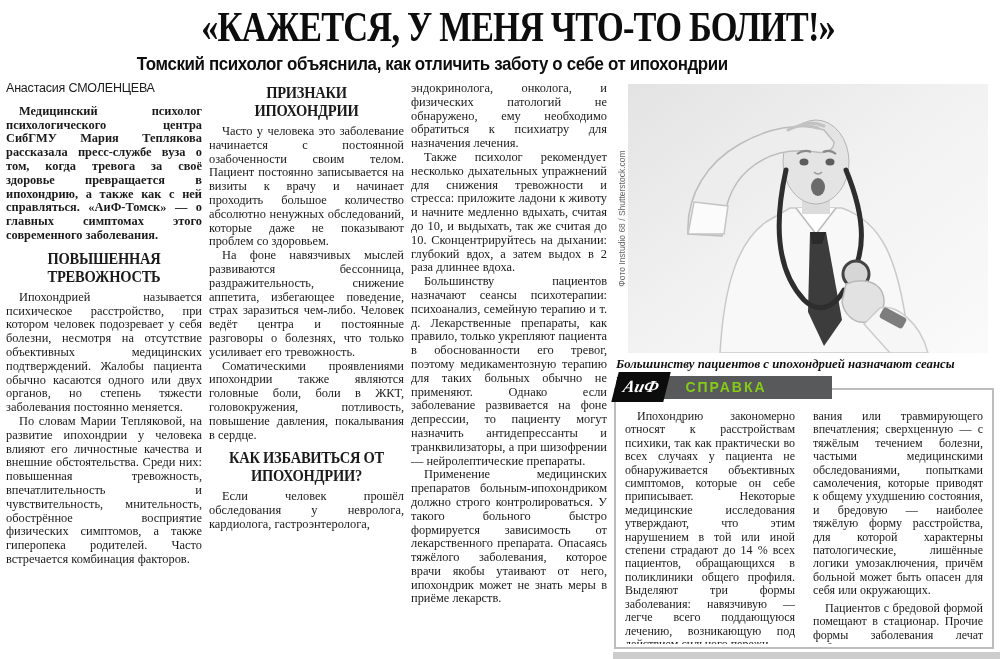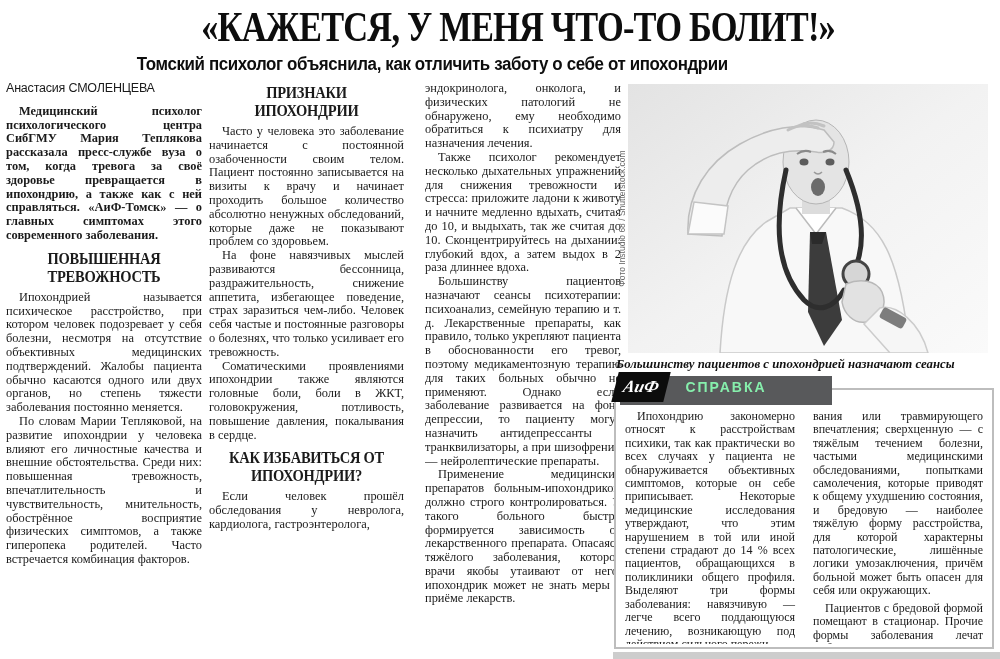--- a/index.html
+++ b/index.html
@@ -20,21 +20,21 @@
   #subtitle-wrap .t {
     display:inline-block; transform:scaleX(0.94); transform-origin:50% 50%;
     font-family:"Liberation Sans", sans-serif; font-weight:bold;
     font-size:18px; letter-spacing:-0.4px; white-space:nowrap; color:#0d0d0d;
   }
   
   .col { position:absolute; top:82px; height:574px; overflow:hidden;
          font-size:12.4px; line-height:13.8px; text-align:justify; }
   #col1 { left:6px;   width:196px; }
   #col2 { left:209px; width:195px; }
-  #col3 { left:425px; width:196px; }
+  #col3 { left:411px; width:196px; }
   .col p { margin:0; text-indent:13px; }
   .byline { font-family:"Liberation Sans", sans-serif; font-weight:normal;
             font-size:12.5px; letter-spacing:-0.2px; margin-bottom:9px; text-align:left; }
   .lead { font-weight:bold; }
   .colhead {
     font-family:"Liberation Serif", serif; font-weight:bold; text-align:center;
     font-size:16.5px; line-height:18px; letter-spacing:-0.3px;
     margin:7px 0 5px 0; transform:scaleX(0.88); transform-origin:50% 50%;
   }
   .colhead.first { margin-top:2px; }
@@ -52,22 +52,22 @@
     position:absolute; left:616px; top:357px; width:380px;
     font-style:italic; font-weight:bold; font-size:12.8px; color:#111;
   }
   
   #spravka { position:absolute; left:613px; top:372px; width:382px; height:278px; }
   #spravka .frame {
     position:absolute; left:1px; top:16px; right:1px; bottom:1px;
     border:2px solid #bdbdbd; background:#ffffff;
   }
   #spravka .bar {
-    position:absolute; left:7px; top:4px; width:212px; height:29px;
-    background:#58595b; color:#86efac; text-align:center;
+    position:absolute; left:7px; top:4px; width:212px; height:23px;
+    background:#58595b; color:#84cc16; text-align:center;
     font-family:"Liberation Sans", sans-serif; font-weight:bold;
     font-size:14px; line-height:23px; letter-spacing:2px;
   }
   #spravka .aif-logo {
     position:absolute; left:2px; top:0px; width:52px; height:30px;
     background:#0c0c0c; transform:skewX(-14deg);
     color:#ffffff; font-family:"Liberation Serif", serif; font-style:italic;
     font-weight:bold; font-size:17px; text-align:center; line-height:29px;
   }
   #spravka .body {
@@ -95,21 +95,21 @@
     <div class="byline">Анастасия СМОЛЕНЦЕВА</div>
     <p class="lead">Медицинский психолог психологического центра СибГМУ Мария Теплякова рассказала пресс-службе вуза о том, когда тревога за своё здоровье превращается в ипохондрию, а также как с ней справляться. «АиФ-Томск» — о главных симптомах этого современного заболевания.</p>
     <div class="colhead">ПОВЫШЕННАЯ ТРЕВОЖНОСТЬ</div>
     <p>Ипохондрией называется психическое расстройство, при котором человек подозревает у себя болезни, несмотря на отсутствие объективных медицинских подтверждений. Жалобы пациента обычно касаются одного или двух органов, но степень тяжести заболевания постоянно меняется.</p>
     <p>По словам Марии Тепляковой, на развитие ипохондрии у человека влияют его личностные качества и внешние обстоятельства. Среди них: повышенная тревожность, впечатлительность и чувствительность, мнительность, обострённое восприятие физических симптомов, а также гиперопека родителей. Часто встречается комбинация факторов.</p>
   </div>
 
   <div id="col2" class="col">
     <div class="colhead first">ПРИЗНАКИ ИПОХОНДРИИ</div>
     <p>Часто у человека это заболевание начинается с постоянной озабоченности своим телом. Пациент постоянно записывается на визиты к врачу и начинает проходить большое количество абсолютно ненужных обследований, которые даже не показывают проблем со здоровьем.</p>
-    <p>На фоне навязчивых мыслей развиваются бессонница, раздражительность, снижение аппетита, избегающее поведение, страх заразиться чем-либо. Человек себя частые и постоянные разговоры о болезнях, что только усиливает его тревожность.</p>
+    <p>На фоне навязчивых мыслей развиваются бессонница, раздражительность, снижение аппетита, избегающее поведение, страх заразиться чем-либо. Человек ведёт центра и постоянные разговоры о болезнях, что только усиливает его тревожность.</p>
     <p>Соматическими проявлениями ипохондрии также являются головные боли, боли в ЖКТ, головокружения, потливость, повышение давления, покалывания в сердце.</p>
     <div class="colhead">КАК ИЗБАВИТЬСЯ ОТ ИПОХОНДРИИ?</div>
     <p>Если человек прошёл обследования у невролога, кардиолога, гастроэнтеролога,</p>
   </div>
 
   <div id="col3" class="col">
     <p class="cont" style="text-indent:0">эндокринолога, онколога, и физических патологий не обнаружено, ему необходимо обратиться к психиатру для назначения лечения.</p>
     <p>Также психолог рекомендует несколько дыхательных упражнений для снижения тревожности и стресса: приложите ладони к животу и начните медленно вдыхать, считая до 10, и выдыхать, так же считая до 10. Сконцентрируйтесь на дыхании: глубокий вдох, а затем выдох в 2 раза длиннее вдоха.</p>
     <p>Большинству пациентов назначают сеансы психотерапии: психоанализ, семейную терапию и т. д. Лекарственные препараты, как правило, только укрепляют пациента в обоснованности его тревог, поэтому медикаментозную терапию для таких больных обычно не применяют. Однако если заболевание развивается на фоне депрессии, то пациенту могут назначить антидепрессанты и транквилизаторы, а при шизофрении — нейролептические препараты.</p>
     <p>Применение медицинских препаратов больным-ипохондриком должно строго контролироваться. У такого больного быстро формируется зависимость от лекарственного препарата. Опасаясь тяжёлого заболевания, которое врачи якобы утаивают от него, ипохондрик может не знать меры в приёме лекарств.</p>

